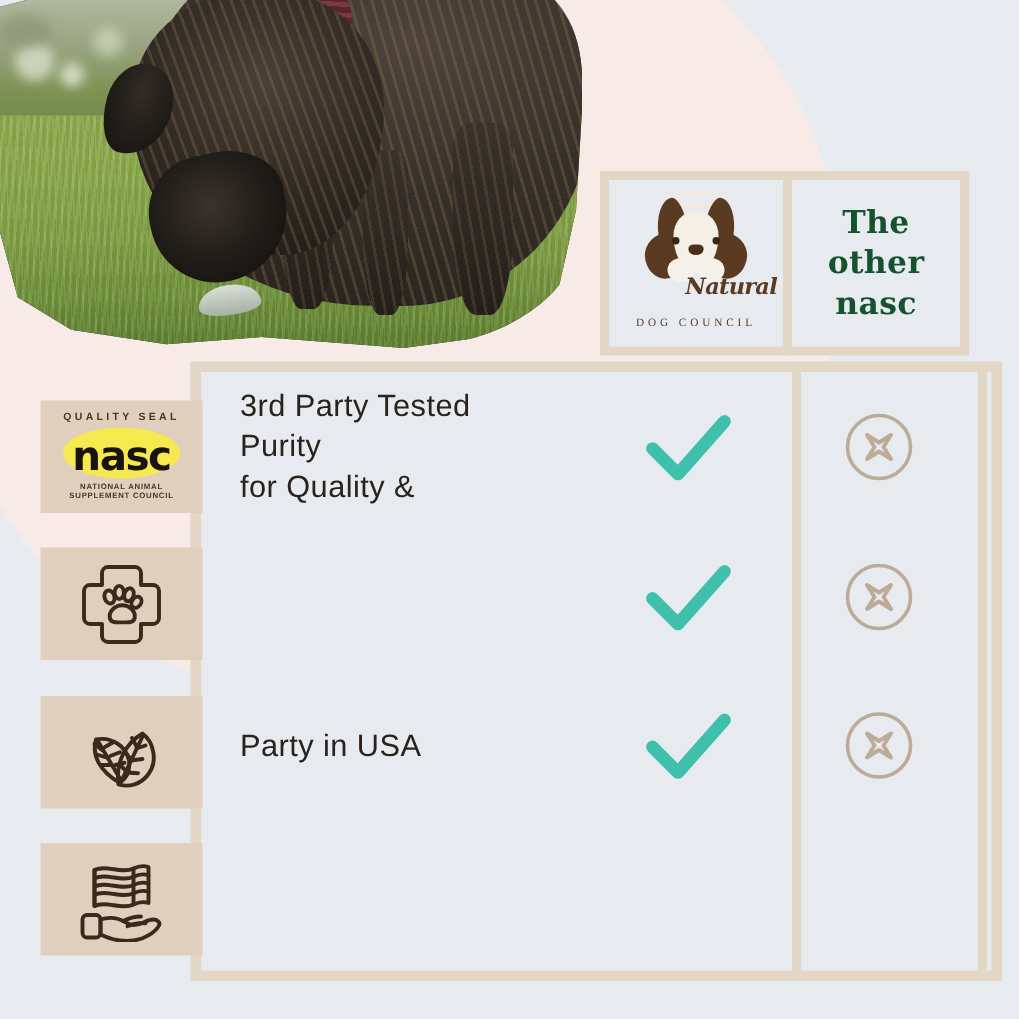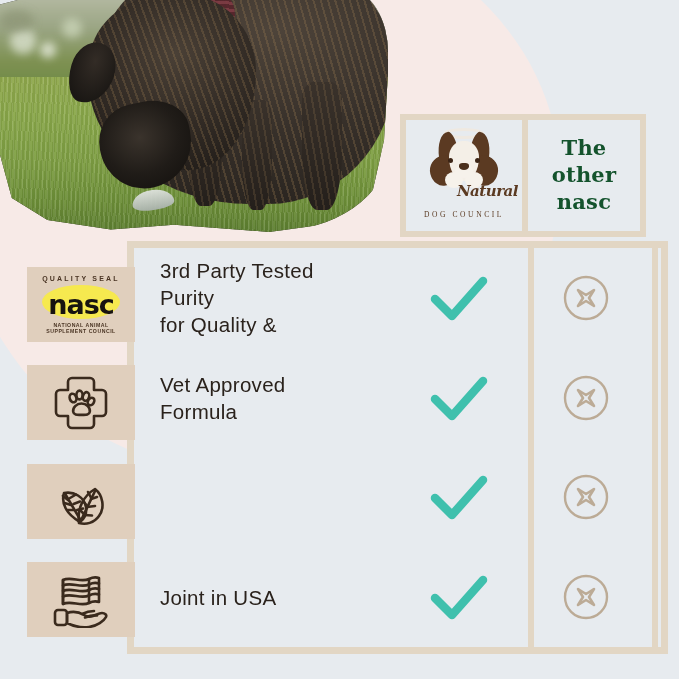--- a/index.html
+++ b/index.html
@@ -290,57 +290,40 @@
         </svg>
       </div>
       <div class="mark-cell second">
         <svg class="xcircle" viewBox="0 0 48 48">
           <circle cx="24" cy="24" r="21" fill="none" stroke="#bcab96" stroke-width="2.4"></circle>
           <path d="M16 16 L24 21 L32 16 L27 24 L32 32 L24 27 L16 32 L21 24 Z" fill="none" stroke="#bcab96" stroke-width="2.6" stroke-linejoin="round"></path>
         </svg>
       </div>
     </div>
 
+
     <div class="row">
       <div class="claim">
-        <div>Vet Approved</div>
-        <div>Formula</div>
       </div>
       <div class="mark-cell">
         <svg class="check" viewBox="0 0 62 52">
           <path d="M7 27 L24 44 L55 9" fill="none" stroke="#3fc0ad" stroke-width="8.5" stroke-linecap="round" stroke-linejoin="round"></path>
         </svg>
       </div>
       <div class="mark-cell second">
         <svg class="xcircle" viewBox="0 0 48 48">
           <circle cx="24" cy="24" r="21" fill="none" stroke="#bcab96" stroke-width="2.4"></circle>
           <path d="M16 16 L24 21 L32 16 L27 24 L32 32 L24 27 L16 32 L21 24 Z" fill="none" stroke="#bcab96" stroke-width="2.6" stroke-linejoin="round"></path>
         </svg>
       </div>
     </div>
 
     <div class="row">
       <div class="claim">
-      </div>
-      <div class="mark-cell">
-        <svg class="check" viewBox="0 0 62 52">
-          <path d="M7 27 L24 44 L55 9" fill="none" stroke="#3fc0ad" stroke-width="8.5" stroke-linecap="round" stroke-linejoin="round"></path>
-        </svg>
-      </div>
-      <div class="mark-cell second">
-        <svg class="xcircle" viewBox="0 0 48 48">
-          <circle cx="24" cy="24" r="21" fill="none" stroke="#bcab96" stroke-width="2.4"></circle>
-          <path d="M16 16 L24 21 L32 16 L27 24 L32 32 L24 27 L16 32 L21 24 Z" fill="none" stroke="#bcab96" stroke-width="2.6" stroke-linejoin="round"></path>
-        </svg>
-      </div>
-    </div>
-
-    <div class="row">
-      <div class="claim">
-        <div>Joint in USA</div>
+        <div>Party in USA</div>
       </div>
       <div class="mark-cell">
         <svg class="check" viewBox="0 0 62 52">
           <path d="M7 27 L24 44 L55 9" fill="none" stroke="#3fc0ad" stroke-width="8.5" stroke-linecap="round" stroke-linejoin="round"></path>
         </svg>
       </div>
       <div class="mark-cell second">
         <svg class="xcircle" viewBox="0 0 48 48">
           <circle cx="24" cy="24" r="21" fill="none" stroke="#bcab96" stroke-width="2.4"></circle>
           <path d="M16 16 L24 21 L32 16 L27 24 L32 32 L24 27 L16 32 L21 24 Z" fill="none" stroke="#bcab96" stroke-width="2.6" stroke-linejoin="round"></path>

